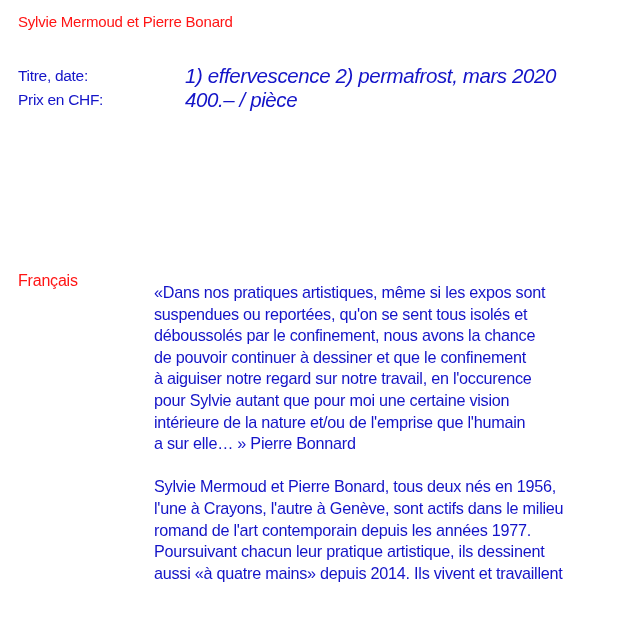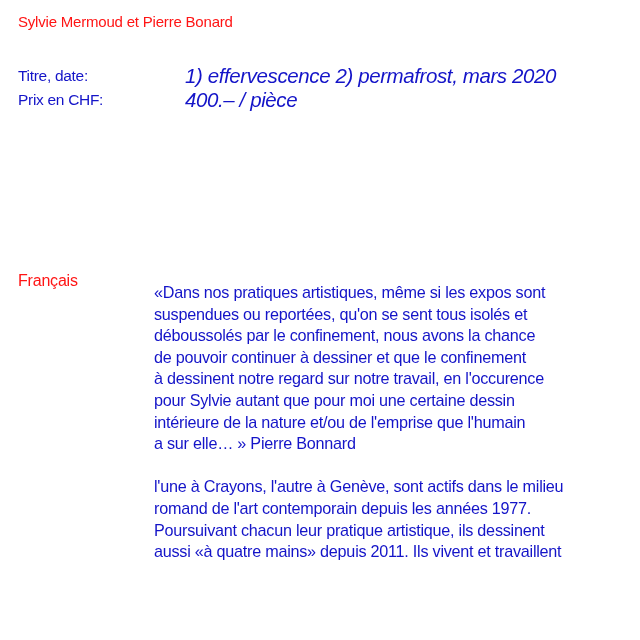--- a/index.html
+++ b/index.html
@@ -103,24 +103,25 @@
 </div>
 
 <div class="lang-label">Français</div>
 
 <div class="body-text">
   <div class="para">
     <span class="line">«Dans nos pratiques artistiques, même si les expos sont</span>
     <span class="line">suspendues ou reportées, qu'on se sent tous isolés et</span>
     <span class="line">déboussolés par le confinement, nous avons la chance</span>
     <span class="line">de pouvoir continuer à dessiner et que le confinement</span>
-    <span class="line">à dessinent notre regard sur notre travail, en l'occurence</span>
-    <span class="line">pour Sylvie autant que pour moi une certaine dessin</span>
+    <span class="line">à aiguiser notre regard sur notre travail, en l'occurence</span>
+    <span class="line">pour Sylvie autant que pour moi une certaine vision</span>
     <span class="line">intérieure de la nature et/ou de l'emprise que l'humain</span>
     <span class="line">a sur elle… » Pierre Bonnard</span>
   </div>
   <div class="para">
+    <span class="line">Sylvie Mermoud et Pierre Bonard, tous deux nés en 1956,</span>
     <span class="line">l'une à Crayons, l'autre à Genève, sont actifs dans le milieu</span>
     <span class="line">romand de l'art contemporain depuis les années 1977.</span>
     <span class="line">Poursuivant chacun leur pratique artistique, ils dessinent</span>
-    <span class="line">aussi «à quatre mains» depuis 2011. Ils vivent et travaillent</span>
+    <span class="line">aussi «à quatre mains» depuis 2014. Ils vivent et travaillent</span>
   </div>
 </div>
 
 </body></html>

